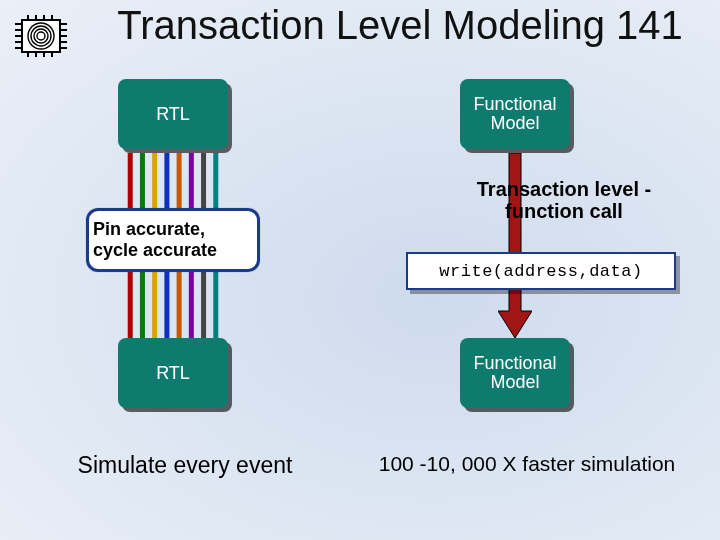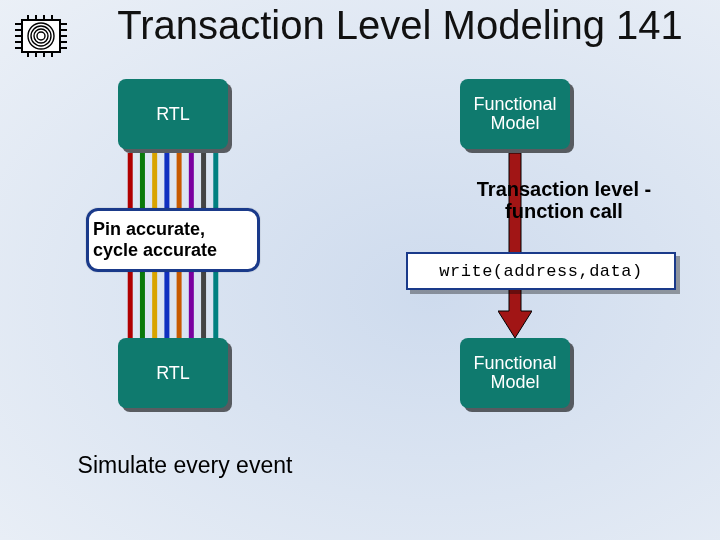--- a/index.html
+++ b/index.html
@@ -195,14 +195,15 @@
 
   <div class="annot-right-label">
     <span>Transaction level - function call</span>
   </div>
 
   <div class="codebox">
     <span>write(address,data)</span>
   </div>
 
   <div class="caption-left">Simulate every event</div>
+  <div class="caption-right">100 -10, 000 X faster simulation</div>
 
 </div>
 
 </body></html>

